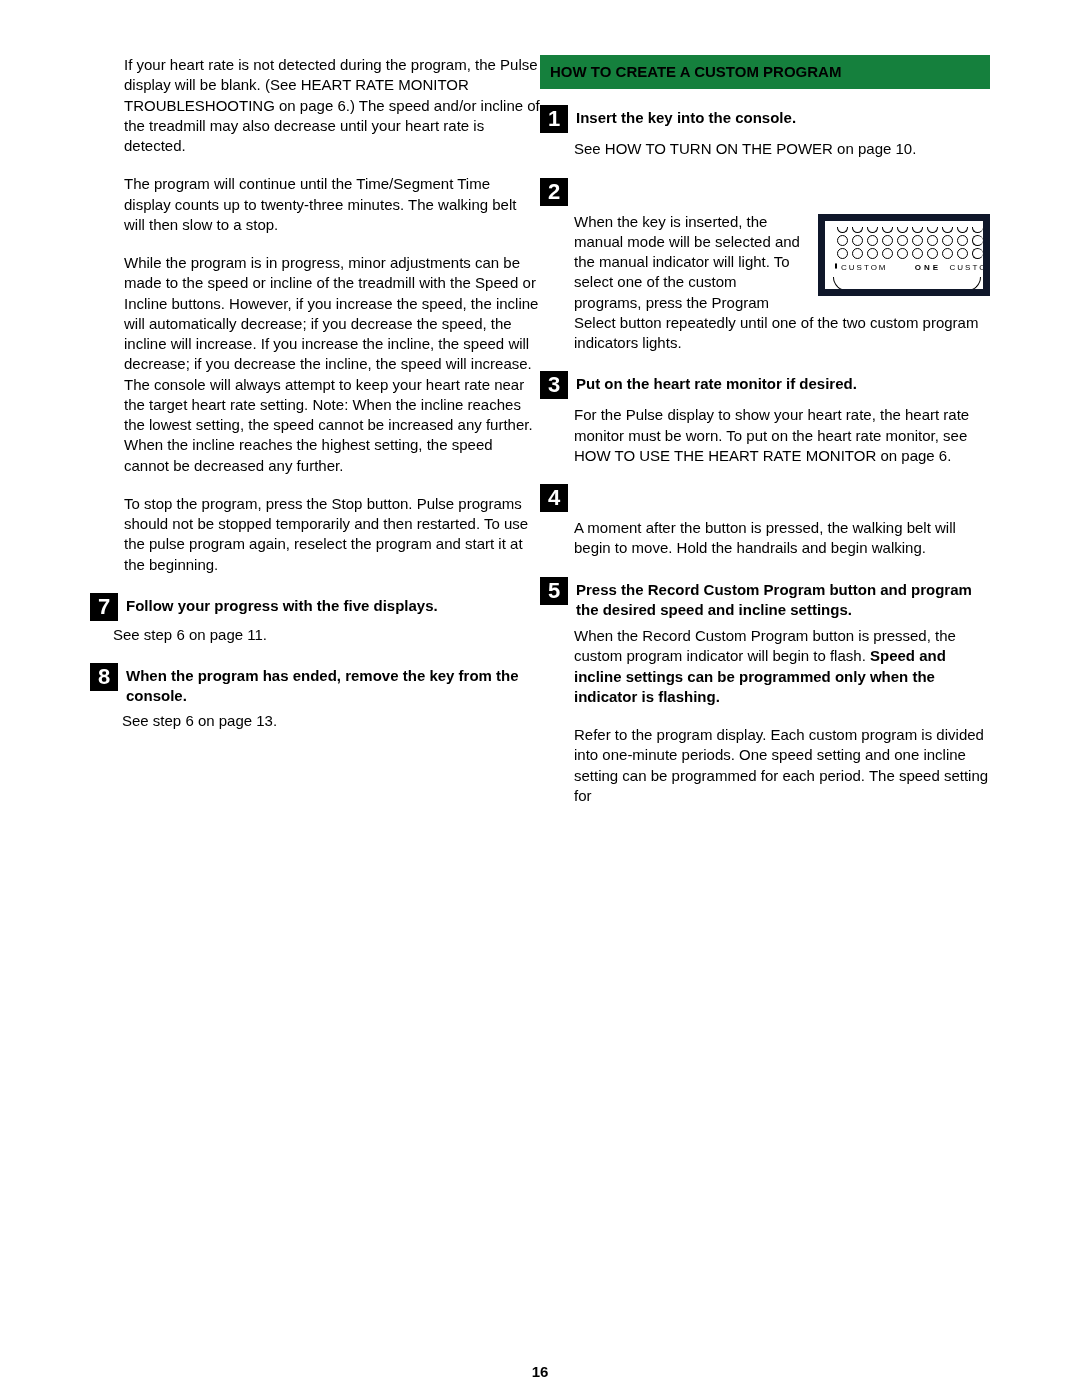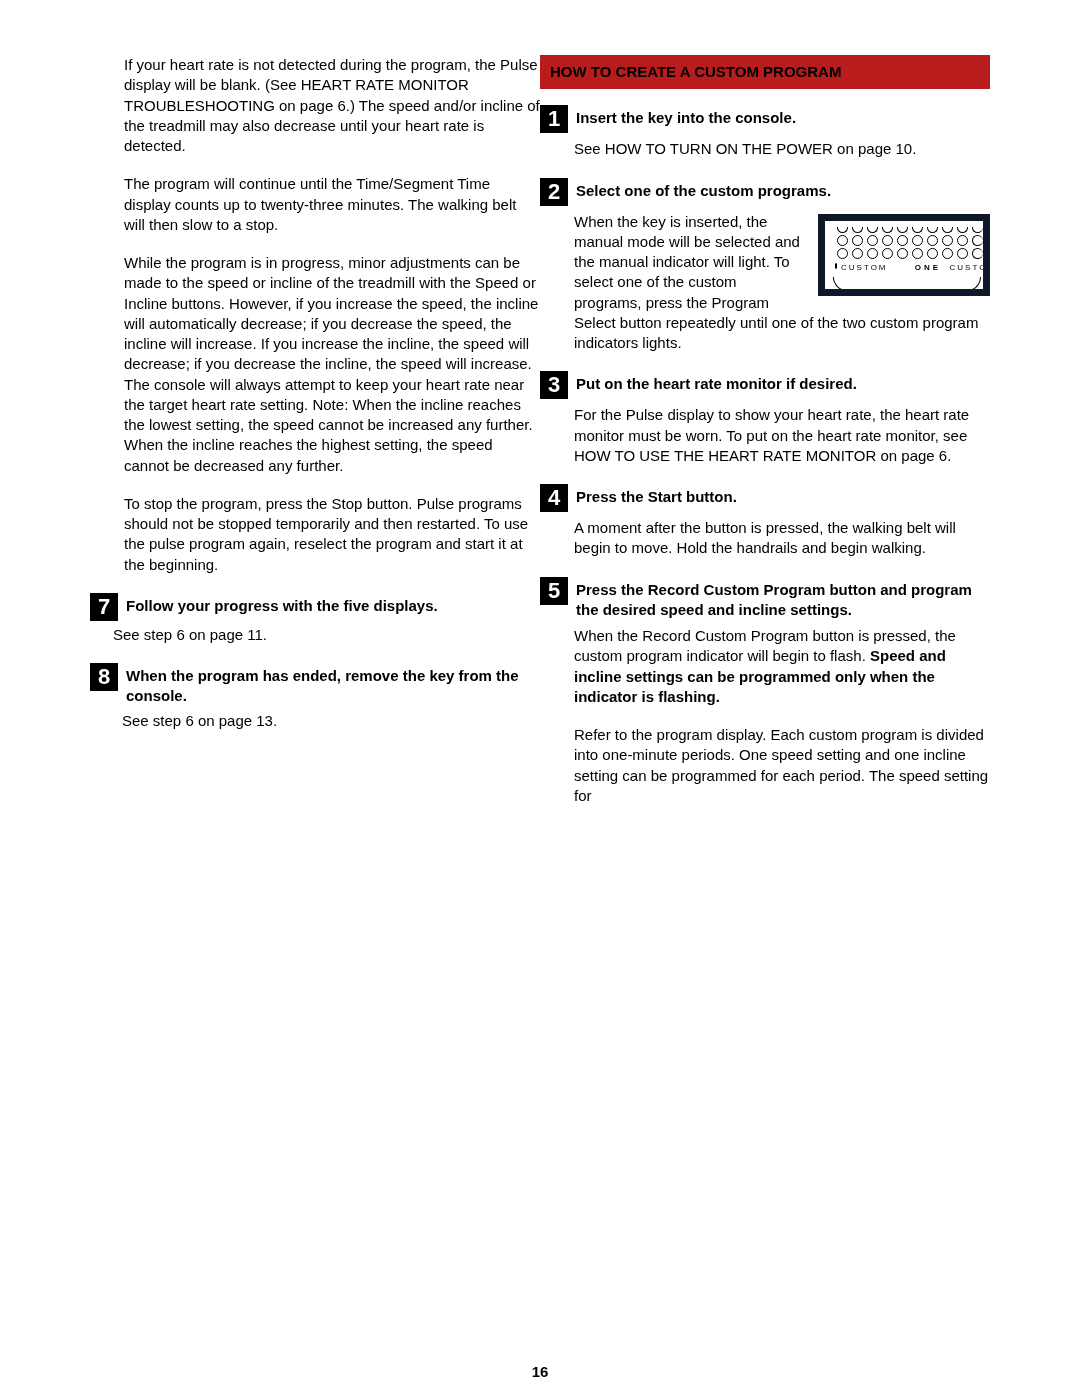--- a/index.html
+++ b/index.html
@@ -19,21 +19,21 @@
   }
   .col {
     flex: 1;
     min-width: 0;
   }
   .para {
     margin-bottom: 18px;
     text-align: left;
   }
   .section-title {
-    background: #b91c1c;
+    background: #15803d;
     font-weight: bold;
     padding: 7px 10px;
     margin-bottom: 16px;
     font-size: 15px;
   }
   .step {
     display: flex;
     align-items: flex-start;
     margin-bottom: 4px;
     gap: 8px;
@@ -158,21 +158,20 @@
     <div class="section-title">HOW TO CREATE A CUSTOM PROGRAM</div>
 
     <div class="step">
       <div class="step-num">1</div>
       <div class="step-title-wrap">Insert the key into the console.</div>
     </div>
     <p class="para step-body">See HOW TO TURN ON THE POWER on page 10.</p>
 
     <div class="step">
       <div class="step-num">2</div>
-      <div class="step-title-wrap">Select one of the custom programs.</div>
     </div>
     <div class="step-body">
       <div class="figwrap">
         <div class="dotrow half">
           <span class="d"></span><span class="d"></span><span class="d"></span><span class="d"></span><span class="d"></span><span class="d"></span><span class="d"></span><span class="d"></span><span class="d"></span><span class="d last"></span>
         </div>
         <div class="dotrow">
           <span class="d"></span><span class="d"></span><span class="d"></span><span class="d"></span><span class="d"></span><span class="d"></span><span class="d"></span><span class="d"></span><span class="d"></span><span class="d last"></span>
         </div>
         <div class="dotrow">
@@ -192,21 +191,20 @@
     </div>
 
     <div class="step">
       <div class="step-num">3</div>
       <div class="step-title-wrap">Put on the heart rate monitor if desired.</div>
     </div>
     <p class="para step-body">For the Pulse display to show your heart rate, the heart rate monitor must be worn. To put on the heart rate monitor, see HOW TO USE THE HEART RATE MONITOR on page 6.</p>
 
     <div class="step">
       <div class="step-num">4</div>
-      <div class="step-title-wrap">Press the Start button.</div>
     </div>
     <p class="para step-body">A moment after the button is pressed, the walking belt will begin to move. Hold the handrails and begin walking.</p>
 
     <div class="step">
       <div class="step-num">5</div>
       <div class="step-title-wrap">Press the Record Custom Program button and program the desired speed and incline settings.</div>
     </div>
     <p class="para step-body">
       <span>When the Record Custom Program button is pressed, the custom program indicator will begin to flash. </span><b>Speed and incline settings can be programmed only when the indicator is flashing.</b>
     </p>

